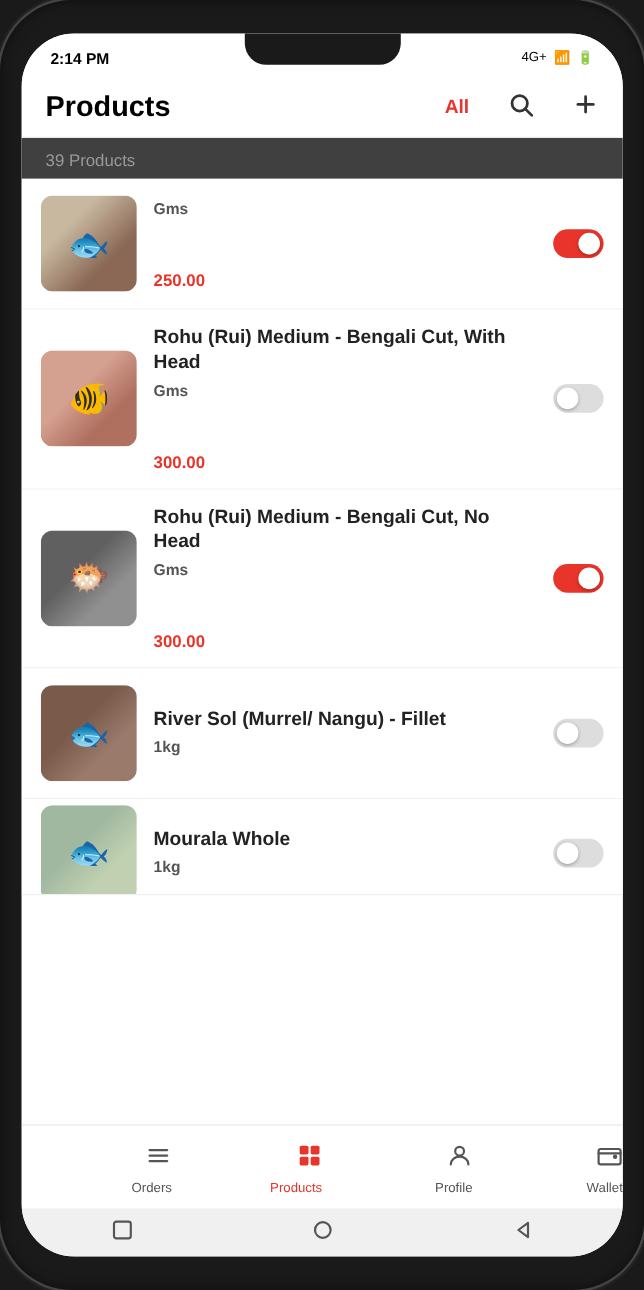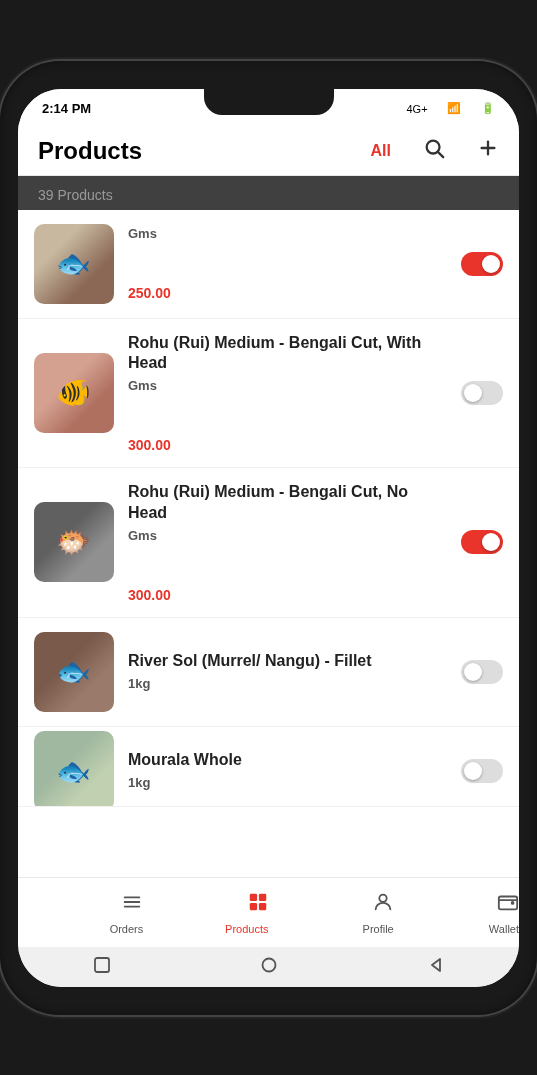--- a/index.html
+++ b/index.html
@@ -8,21 +8,21 @@
       background: #1a1a1a;
       display: flex;
       justify-content: center;
       align-items: center;
       min-height: 100vh;
       font-family: -apple-system, BlinkMacSystemFont, 'Segoe UI', sans-serif;
     }
 
     .phone-frame {
       width: 537px;
-      height: 954px;
+      height: 1075px;
       background: #1a1a1a;
       border-radius: 60px;
       position: relative;
       box-shadow: 0 0 0 2px #444, 0 0 0 4px #222, inset 0 0 10px rgba(0,0,0,0.5);
       overflow: hidden;
     }
 
     .phone-screen {
       position: absolute;
       top: 28px;
@@ -48,21 +48,21 @@
 
     .status-time {
       font-size: 13px;
       font-weight: 600;
       color: #000;
     }
 
     .status-icons {
       display: flex;
       align-items: center;
-      gap: 20px;
+      gap: 6px;
       font-size: 11px;
       color: #000;
     }
 
     
     .notch {
       position: absolute;
       top: 28px;
       left: 50%;
       transform: translateX(-50%);

